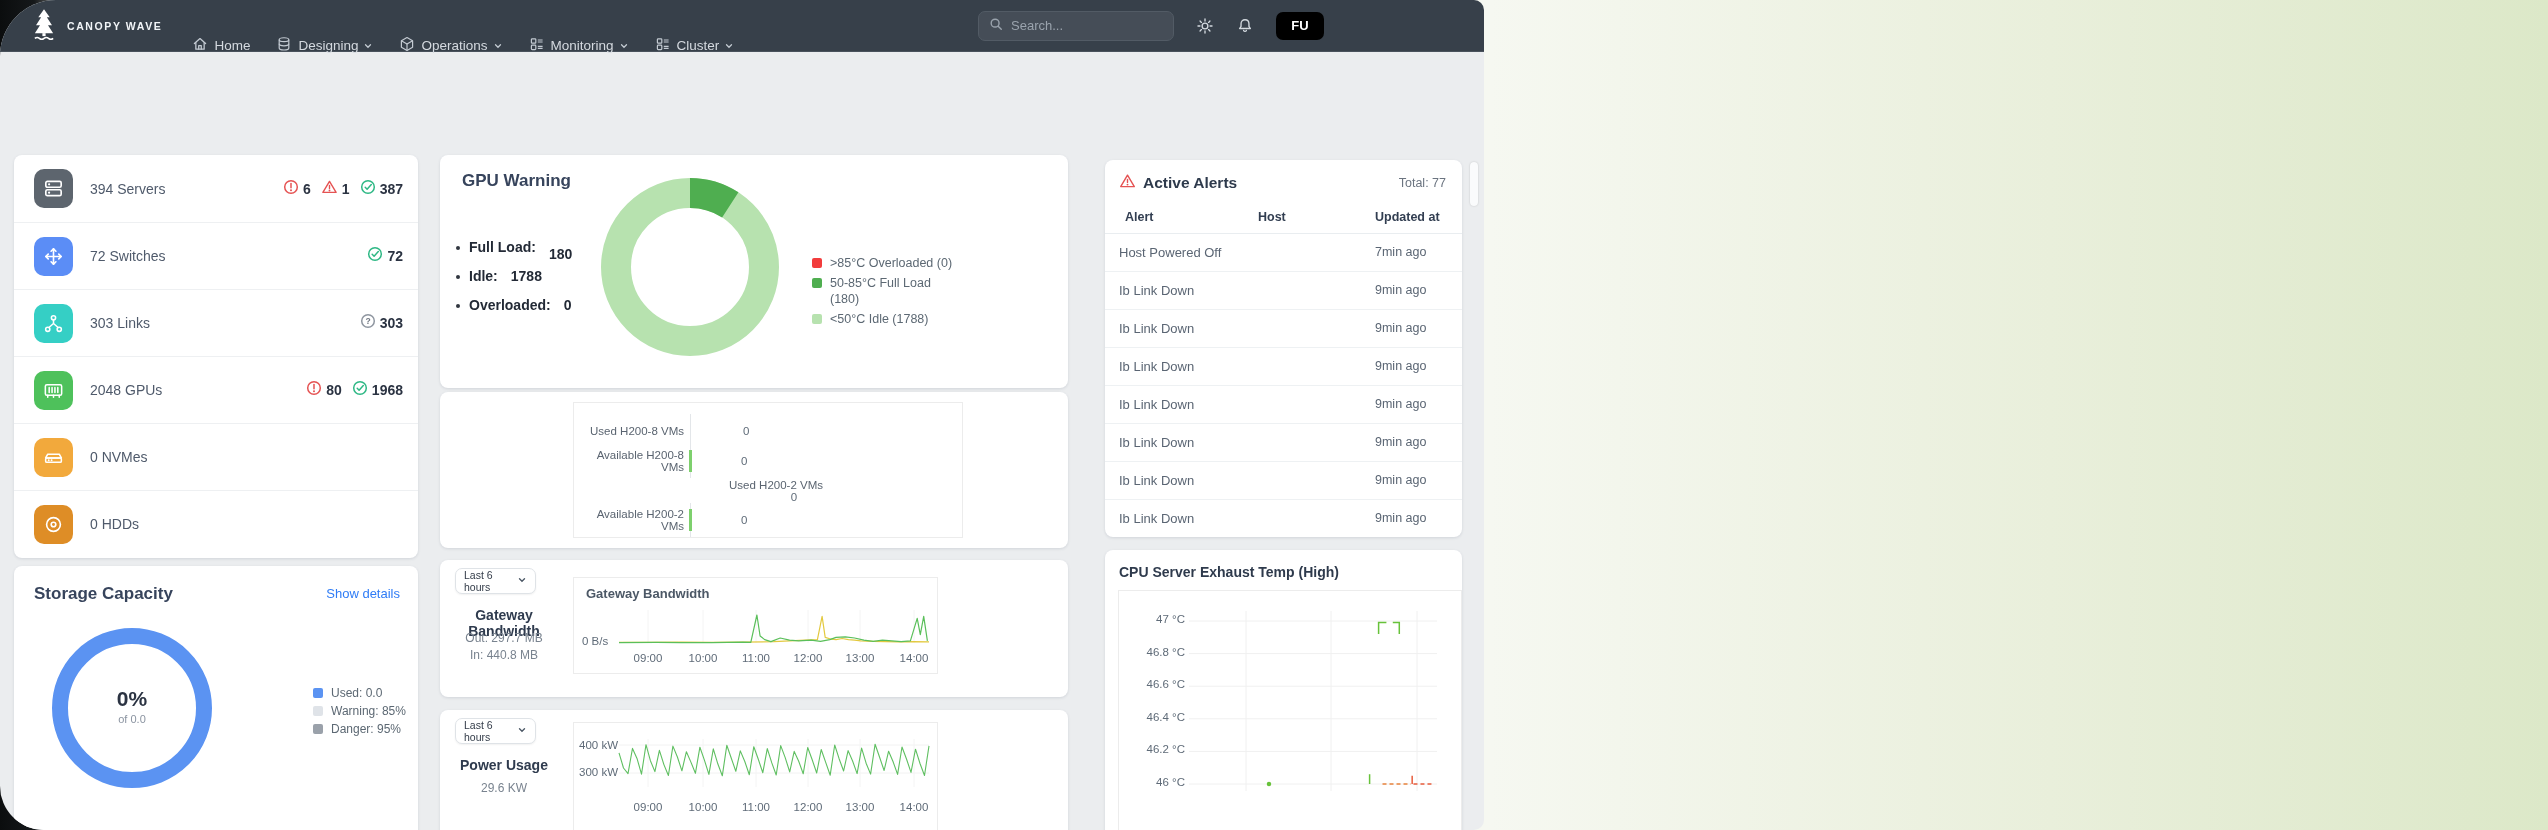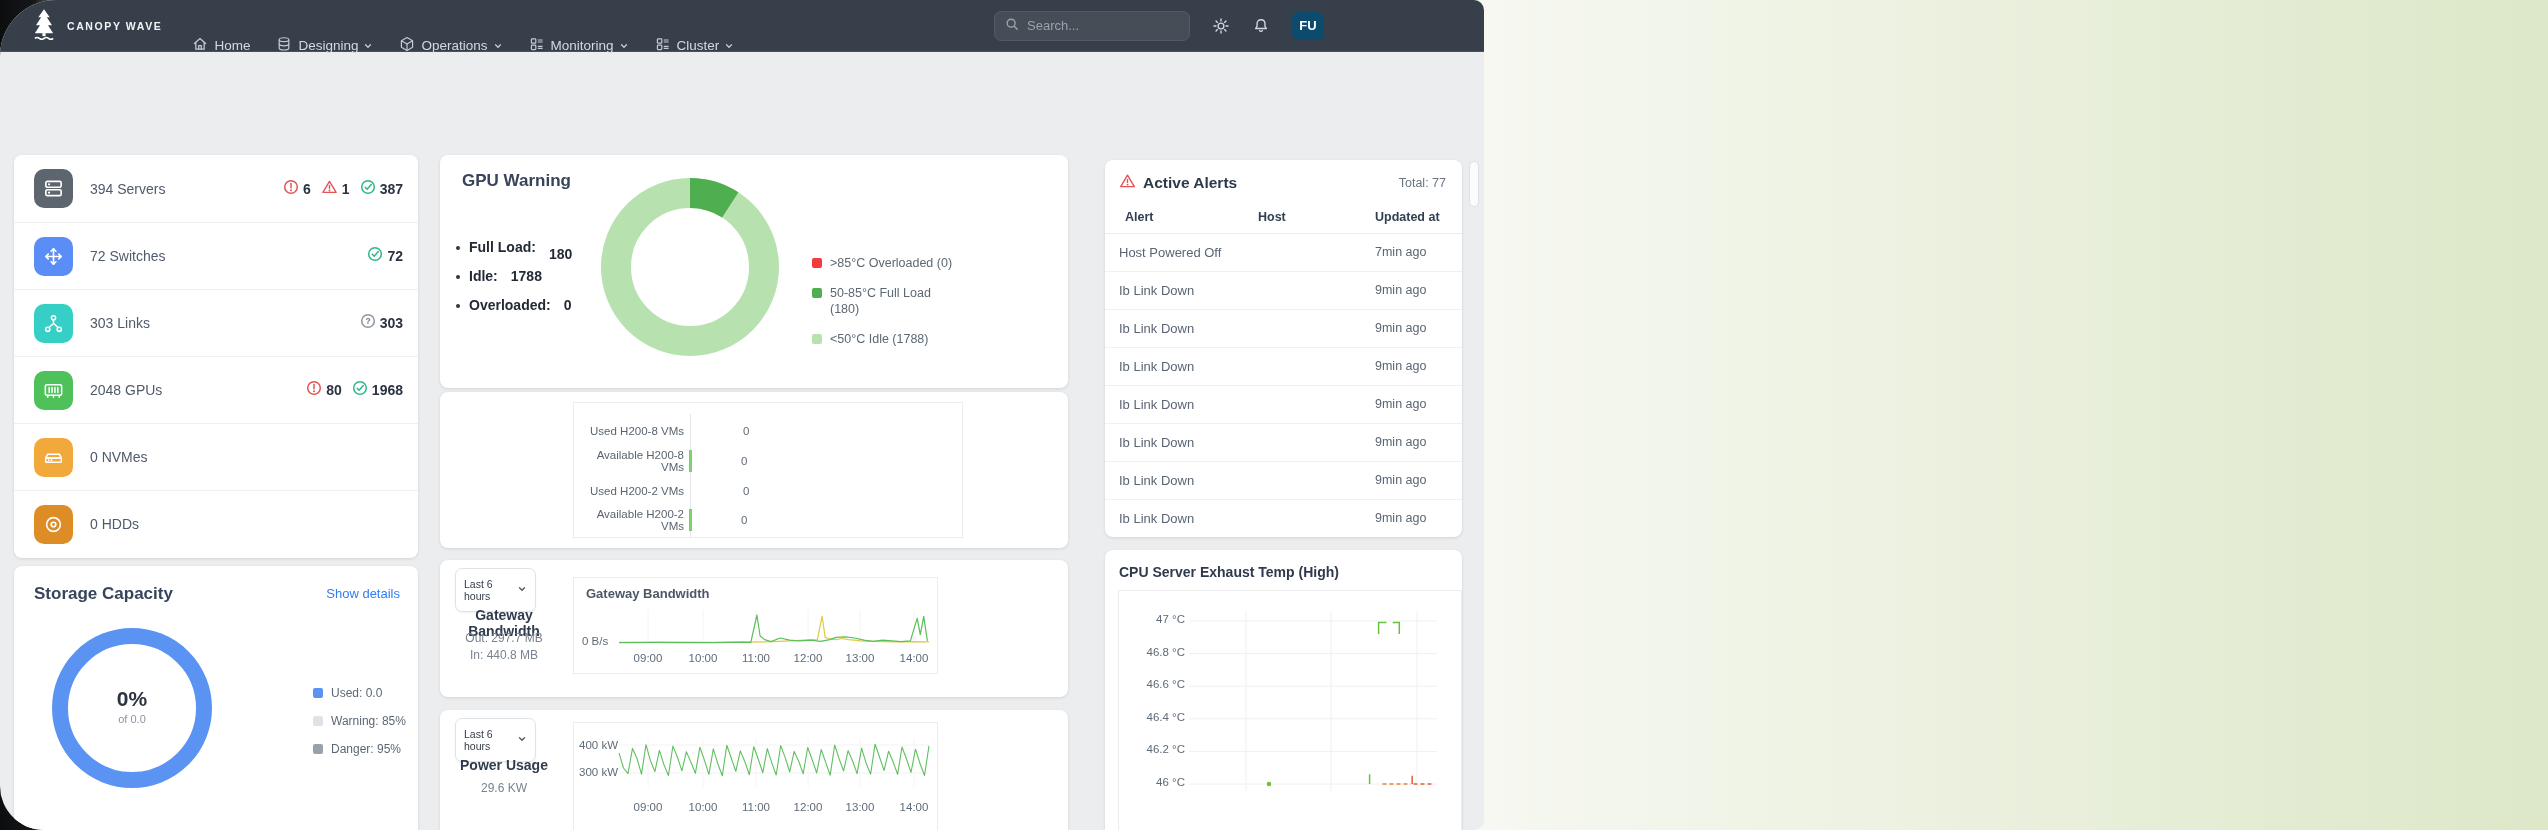--- a/index.html
+++ b/index.html
@@ -16,21 +16,21 @@
   .navbar{position:absolute;left:0;top:0;width:100%;height:52px;background:#37404a;border-bottom:1px solid #49525c;display:flex;align-items:center;}
   .brand{display:flex;align-items:center;gap:9px;margin-left:30px;}
   .brand-name{color:#f2f5f8;font-size:10.5px;font-weight:700;letter-spacing:1.6px;}
   .nav-items{display:flex;align-items:center;gap:26px;margin-left:30px;list-style:none;margin-top:40px;}
   .nav-item{display:flex;align-items:center;gap:6px;color:#d4d9df;font-size:13.5px;cursor:pointer;}
   .nav-item svg{stroke:#c3cad2;}
   .chev{margin-left:-1px;display:flex;}
   .nav-right{margin-left:auto;display:flex;align-items:center;margin-right:160px;}
   .searchbox{width:196px;height:30px;background:#454d57;border:1px solid #525b65;border-radius:7px;display:flex;align-items:center;gap:8px;padding:0 10px;color:#9aa3ad;font-size:13px;}
   .icon-btn{margin-left:22px;display:flex;cursor:pointer;}
-  .avatar{margin-left:22px;width:32px;height:28px;border-radius:7px;background:#0c4a6e;color:#fff;font-size:13px;font-weight:700;display:flex;align-items:center;justify-content:center;cursor:pointer;}
+  .avatar{margin-left:22px;width:48px;height:28px;border-radius:7px;background:#000000;color:#fff;font-size:13px;font-weight:700;display:flex;align-items:center;justify-content:center;cursor:pointer;}
   
   .subheader{position:absolute;left:0;top:52px;width:100%;height:138px;background:#3e4751;}
   .crumb{position:absolute;left:42px;top:20px;color:#96a0ac;font-size:10px;font-weight:700;letter-spacing:2.2px;}
   .page-title{position:absolute;left:42px;top:34px;color:#ffffff;font-size:20px;font-weight:700;}
   
   .content{position:absolute;left:14px;top:155px;display:flex;align-items:flex-start;}
   .col{display:flex;flex-direction:column;}
   .col-left{width:404px;}
   .col-mid{width:628px;margin-left:22px;}
   .col-right{width:357px;margin-left:37px;margin-top:5px;}
@@ -46,21 +46,21 @@
   .badge b{font-size:14px;color:#2b3342;}
   
   .storage-card{margin-top:8px;height:290px;}
   .card-title{font-size:17px;font-weight:700;color:#37445c;}
   .storage-title{position:absolute;left:20px;top:18px;}
   .show-details{position:absolute;right:18px;top:20px;font-size:13px;color:#2f7cf6;cursor:pointer;}
   .storage-donut{position:absolute;left:35px;top:59px;}
   .storage-center{position:absolute;left:35px;top:59px;width:166px;text-align:center;}
   .storage-pct{margin-top:62px;font-size:21px;font-weight:700;color:#2b3342;}
   .storage-sub{font-size:11px;color:#8a93a0;margin-top:2px;}
-  .legend{position:absolute;display:flex;flex-direction:column;gap:14px;}
+  .legend{position:absolute;display:flex;flex-direction:column;gap:4px;}
   .storage-legend{left:299px;top:120px;}
   .lg-item{display:flex;align-items:center;gap:8px;font-size:12px;color:#5c6873;line-height:14px;}
   .swatch{width:10px;height:10px;border-radius:2px;flex:none;}
   
   .gpu-card{height:233px;}
   .gpu-title{position:absolute;left:22px;top:16px;}
   .gpu-stats{position:absolute;left:16px;top:84px;display:flex;flex-direction:column;gap:13px;}
   .gpu-stat{display:flex;align-items:flex-start;gap:9px;font-size:14px;color:#232a36;}
   .gpu-stat .dot{width:4px;height:4px;border-radius:50%;background:#30363f;margin-top:7px;flex:none;}
   .gpu-stat b{font-weight:700;}
@@ -75,21 +75,21 @@
   .hostvm-titles{position:absolute;left:8px;top:44px;width:120px;text-align:center;font-size:15px;font-weight:700;color:#2f3b4e;line-height:27px;}
   .hv-box{position:absolute;left:133px;top:10px;width:390px;height:136px;border:1px solid #ececec;}
   .hv-row{position:absolute;left:0;width:100%;height:24px;display:flex;align-items:center;}
   .hv-label{width:110px;text-align:right;font-size:11.5px;color:#5a6470;}
   .hv-axis{width:1px;height:34px;background:#e3e6e9;margin-left:6px;}
   .hv-tick{width:3px;height:22px;background:#7ed06d;margin-left:-2px;}
   .hv-val{margin-left:52px;font-size:11.5px;color:#5f6b78;}
   
   .gateway-card{margin-top:12px;height:137px;}
   .power-card{margin-top:13px;height:170px;}
-  .range-select{position:absolute;left:15px;top:8px;width:81px;height:44px;border:1px solid #dfe3e7;border-radius:7px;background:#fff;box-shadow:0 1px 2px rgba(0,0,0,.06);display:flex;align-items:center;justify-content:space-between;padding:0 8px;font-size:10.5px;color:#333c49;cursor:pointer;}
+  .range-select{position:absolute;left:15px;top:8px;width:81px;height:26px;border:1px solid #dfe3e7;border-radius:7px;background:#fff;box-shadow:0 1px 2px rgba(0,0,0,.06);display:flex;align-items:center;justify-content:space-between;padding:0 8px;font-size:10.5px;color:#333c49;cursor:pointer;}
   .mini-title{position:absolute;left:0;top:47px;width:128px;text-align:center;font-size:14px;font-weight:700;color:#2f3b4e;}
   .mini-sub{position:absolute;left:0;width:128px;text-align:center;font-size:12px;color:#79838f;line-height:17px;}
   .chart-box{position:absolute;left:133px;width:365px;border:1px solid #ececec;background:#fff;}
   .gw-box{top:17px;height:97px;}
   .pw-box{top:12px;height:158px;}
   .chart-box h4{position:absolute;left:12px;top:8px;font-size:13px;font-weight:700;color:#4c5866;}
   .axis-label{position:absolute;font-size:11.5px;color:#5f6b78;}
   .xticks span{position:absolute;transform:translateX(-50%);font-size:11.5px;color:#5f6b78;}
   
   .alerts-card{height:377px;}
@@ -423,21 +423,21 @@
               <span class="hv-label">Used H200-8 VMs</span>
               <span class="hv-axis"></span>
               <span class="hv-val">0</span>
             </div>
           <div class="hv-row" style="top:46px;">
               <span class="hv-label">Available H200-8 VMs</span>
               <span class="hv-axis"></span>
               <span class="hv-tick"></span>
               <span class="hv-val" style="margin-left:49px;">0</span>
             </div>
-          <div class="hv-row" style="top:76px;">
+          <div class="hv-row" style="top:76px;flex-direction:column;">
               <span class="hv-label">Used H200-2 VMs</span>
               <span class="hv-axis"></span>
               <span class="hv-val">0</span>
             </div>
           <div class="hv-row" style="top:105px;">
               <span class="hv-label">Available H200-2 VMs</span>
               <span class="hv-axis"></span>
               <span class="hv-tick"></span>
               <span class="hv-val" style="margin-left:49px;">0</span>
             </div>

